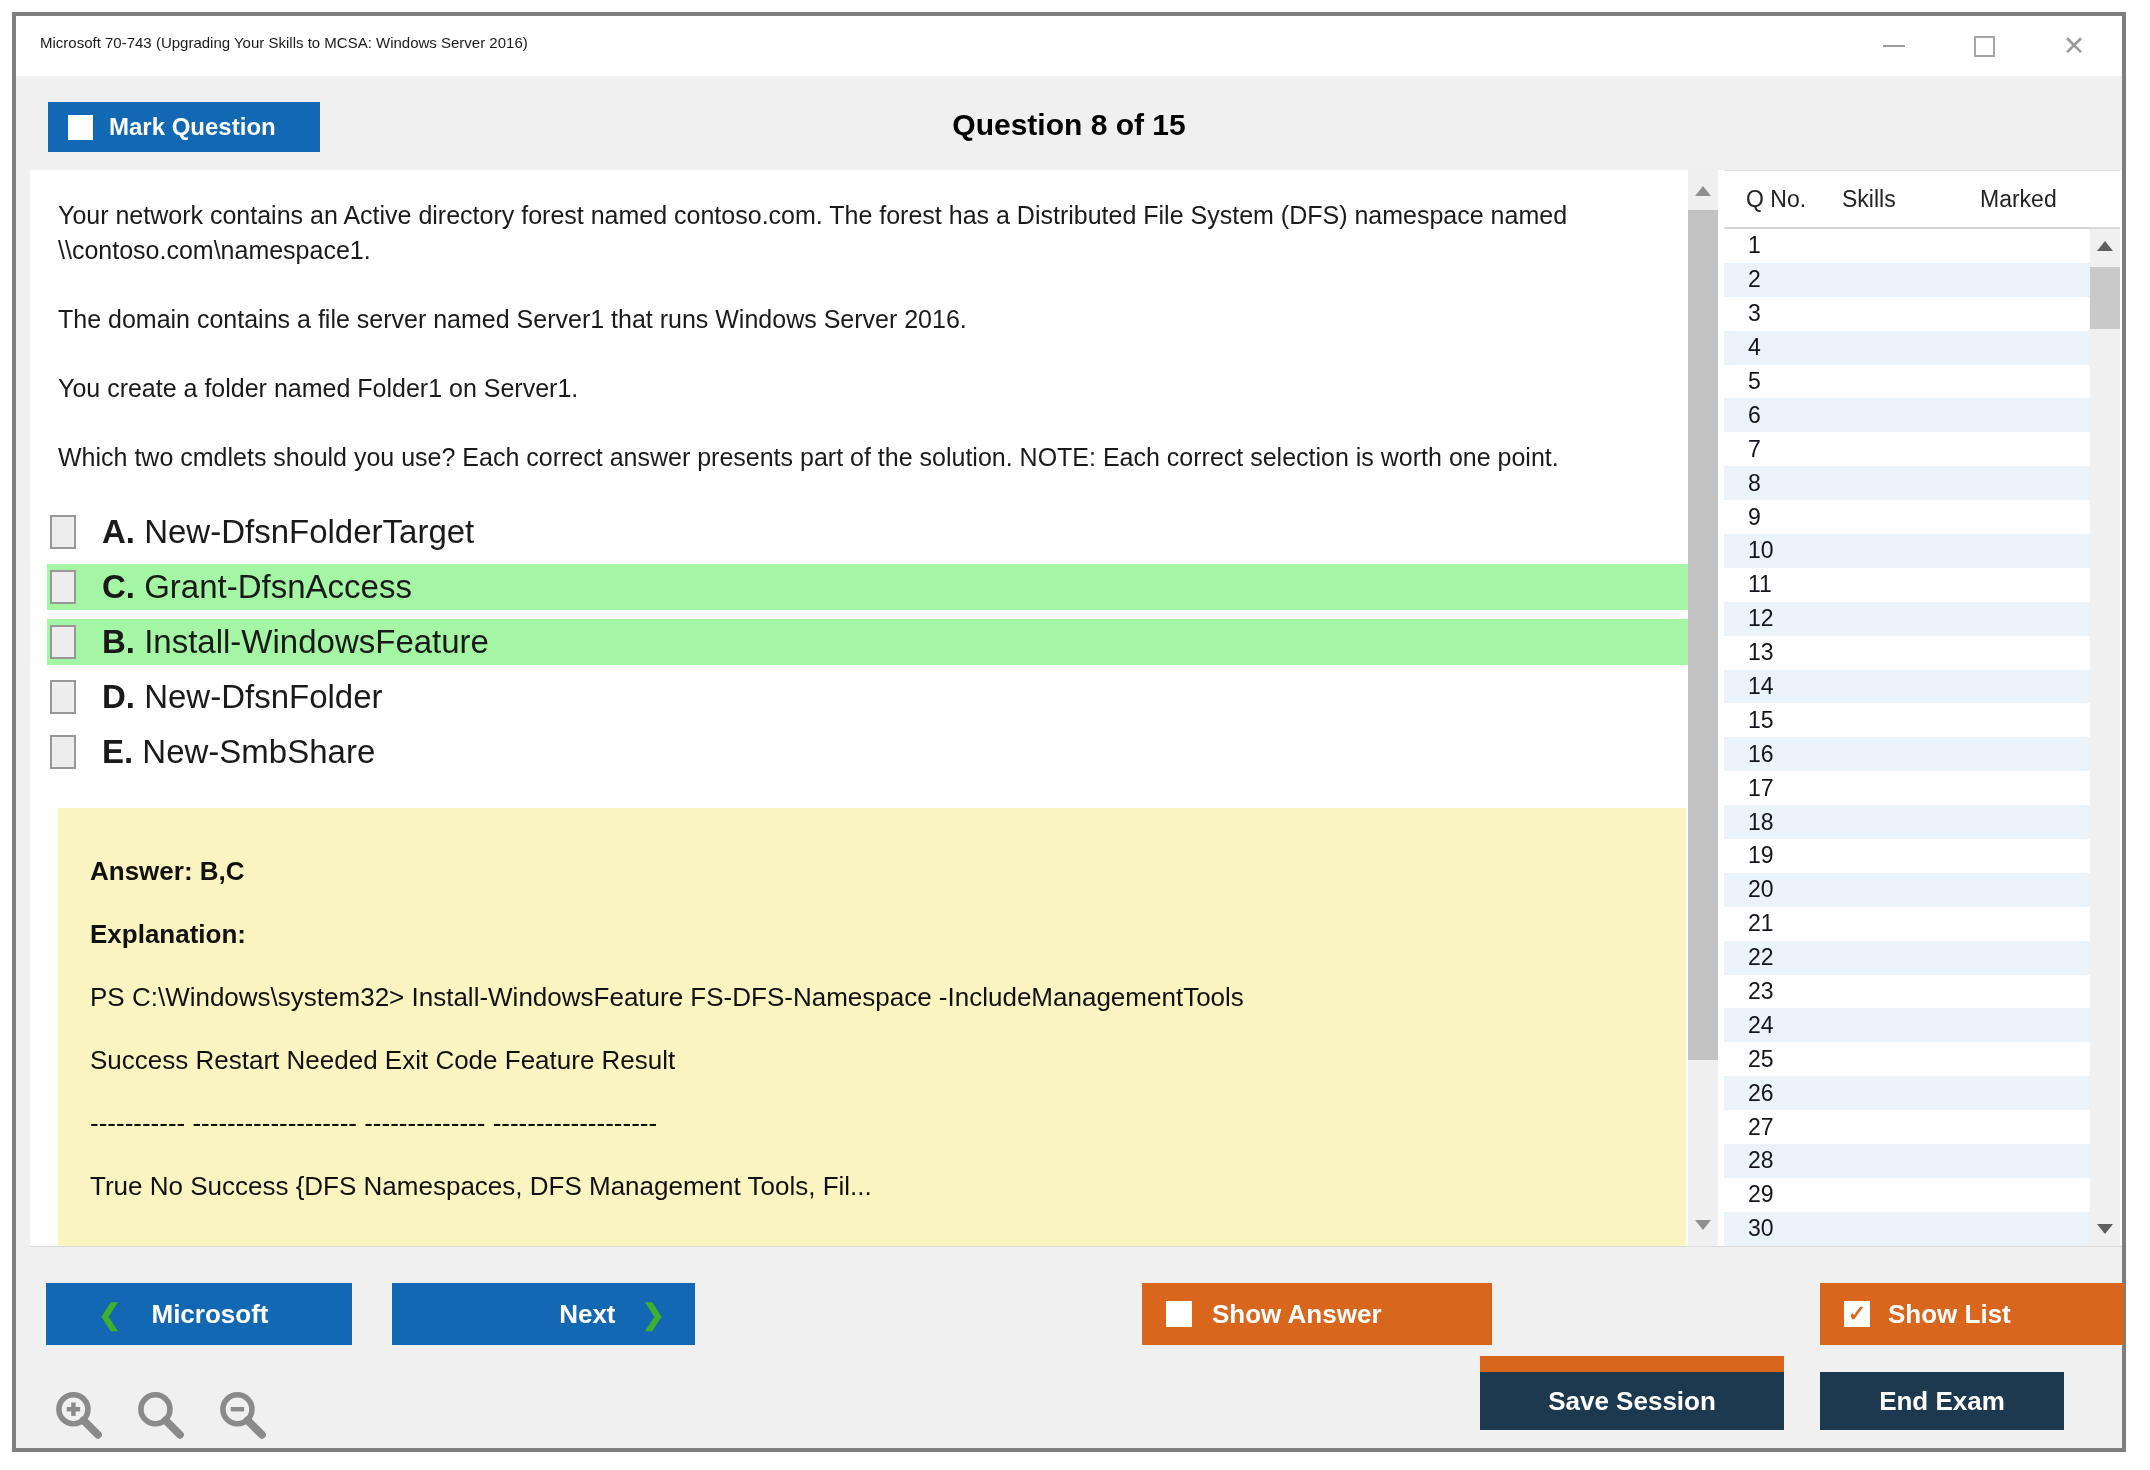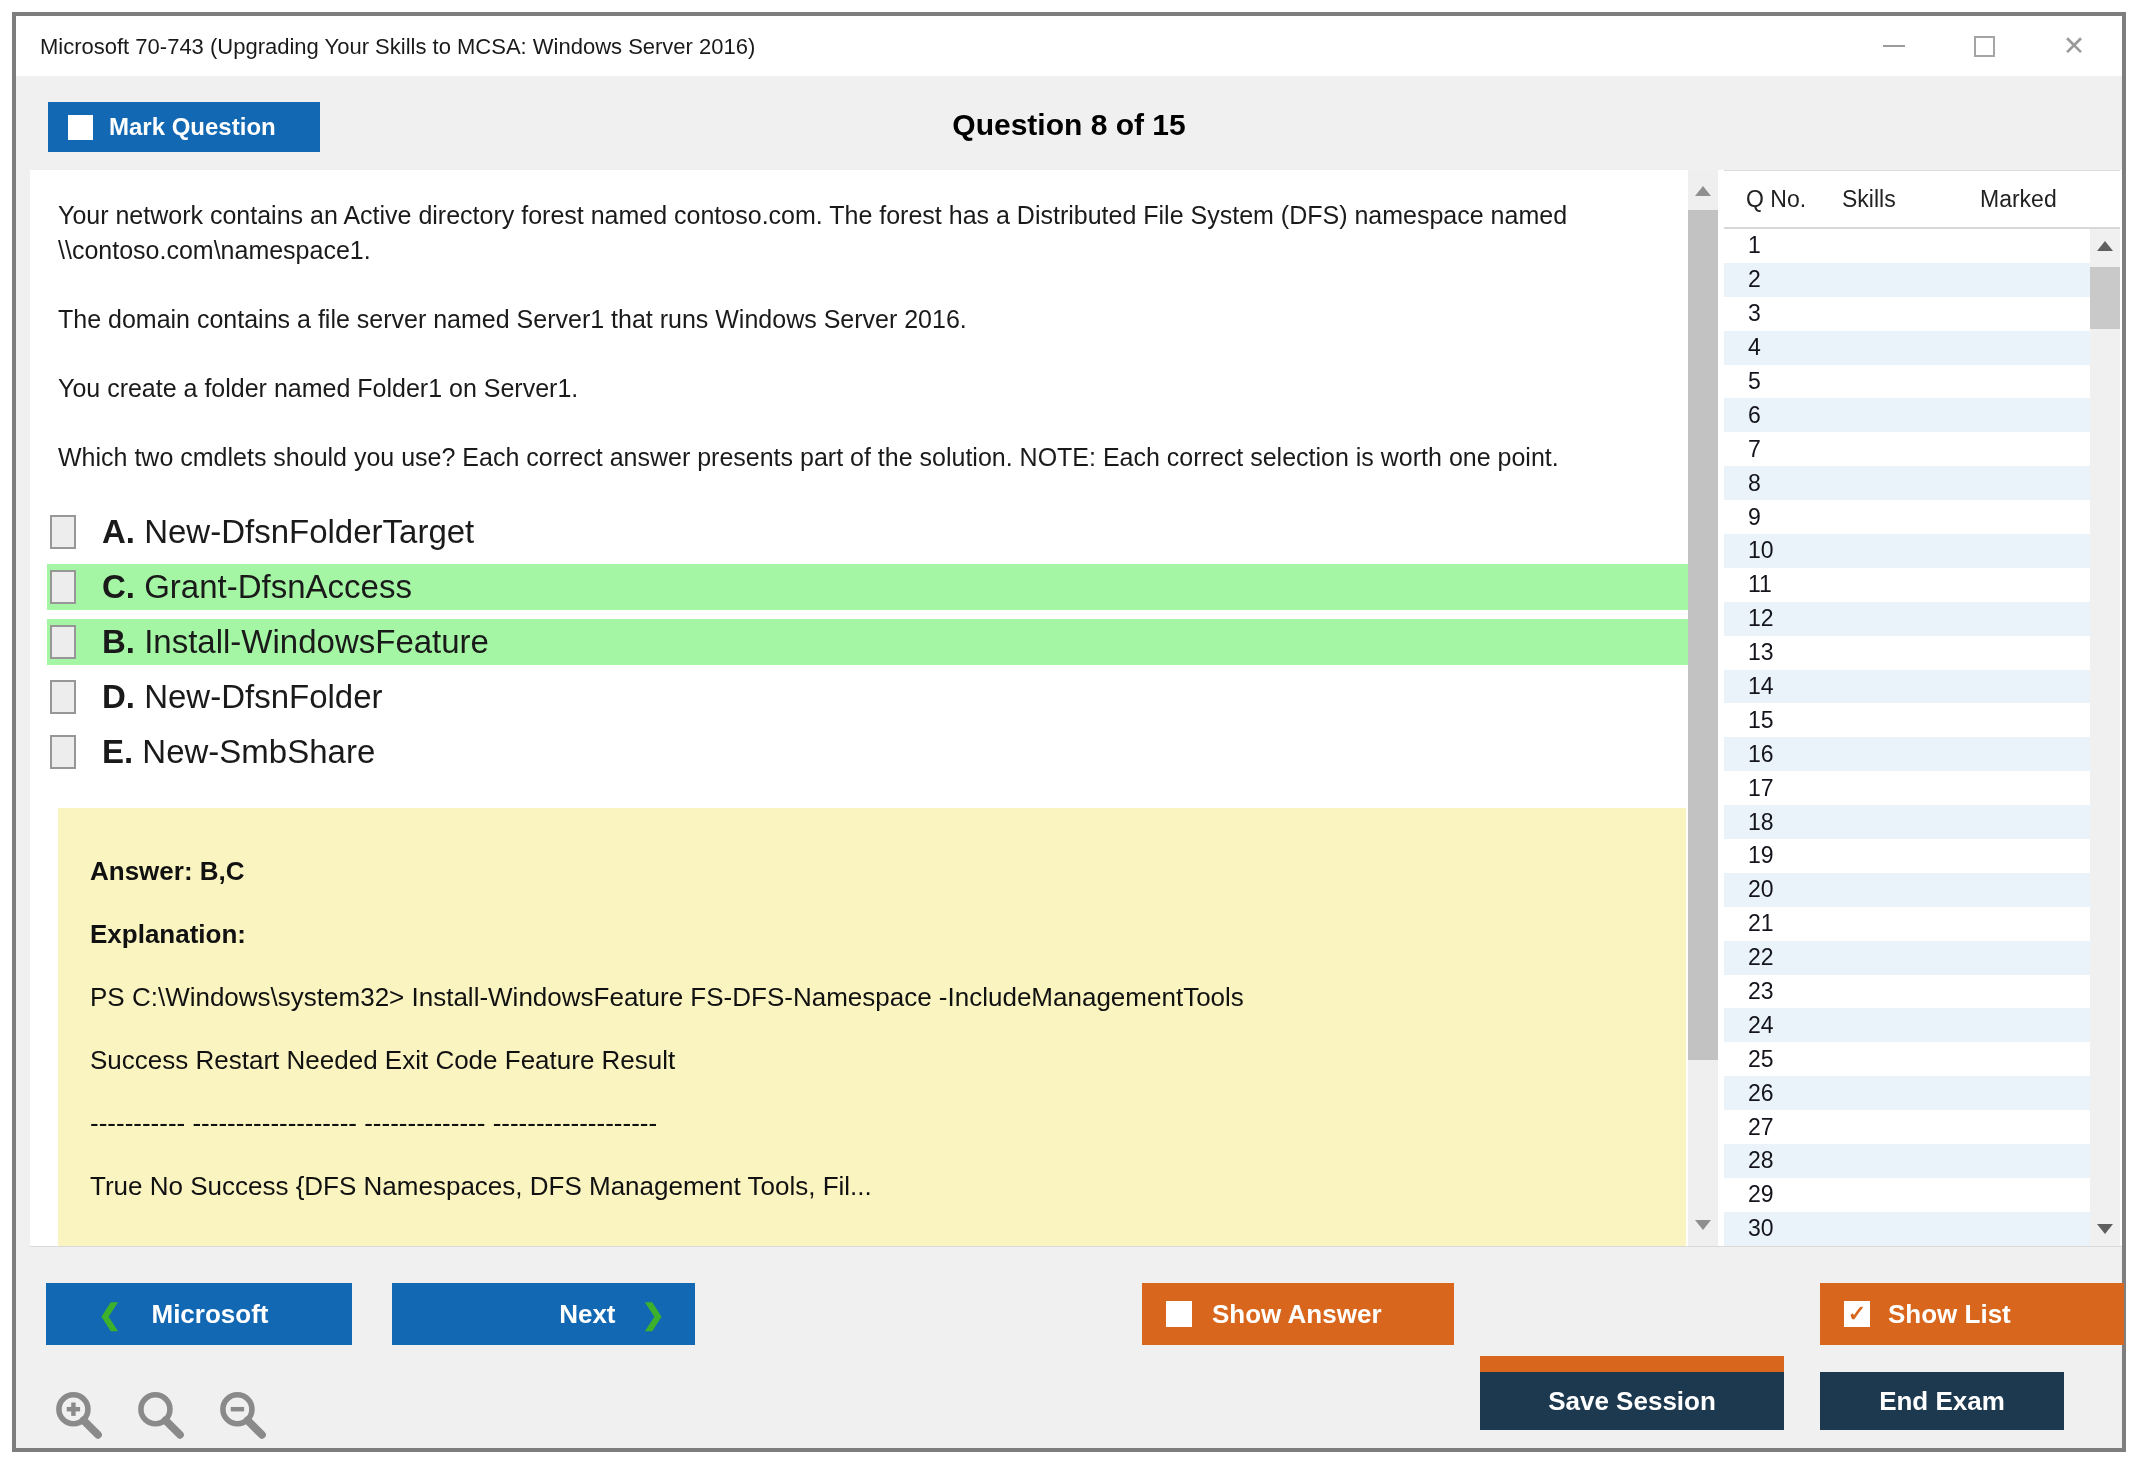--- a/index.html
+++ b/index.html
@@ -10,21 +10,21 @@
   }
   :root {
     --blue:#1268b3; --orange:#d8671d; --navy:#1d3950;
     --green:#a4f6a4; --yellow:#faf4c1; --green-chevron:#3db02c;
   }
   .window { position:absolute; left:12px; top:12px; width:2106px; height:1432px;
     border:4px solid #7e7e7e; background:#f0f0f0; }
 
   
   .titlebar { position:absolute; left:0; top:0; width:100%; height:60px; background:#fff; }
-  .title { position:absolute; left:24px; top:18px; font-size:22px; color:#1a1a1a; white-space:nowrap; }
+  .title { position:absolute; left:24px; top:18px; font-size:15px; color:#1a1a1a; white-space:nowrap; }
   .controls { position:absolute; right:36px; top:0; height:60px; display:flex; align-items:center; gap:66px; }
   .ctl { width:24px; height:24px; display:flex; align-items:center; justify-content:center; cursor:default; }
   .ctl-min-bar { width:22px; height:2px; background:#9b9b9b; }
   .ctl-max-box { width:17px; height:17px; border:2px solid #a5a5a5; }
   .ctl-close-x { font-size:27px; color:#9b9b9b; line-height:1; }
 
   
   .mark-btn { position:absolute; left:32px; top:86px; width:272px; height:50px; background:var(--blue);
     display:flex; align-items:center; padding-left:20px; gap:16px; box-sizing:border-box; cursor:pointer; }
   .mark-cb { width:25px; height:25px; background:#fff; flex:none; }
@@ -78,21 +78,21 @@
 
   .footer-line { position:absolute; left:14px; top:1230px; width:2092px; height:1px; background:#dadada; }
 
   
   .btn { position:absolute; display:flex; align-items:center; box-sizing:border-box;
     font-weight:bold; color:#fff; font-size:26px; cursor:pointer; }
   .btn-prev { left:30px; top:1267px; width:306px; height:62px; background:var(--blue); padding-left:52px; gap:30px; }
   .btn-next { left:376px; top:1267px; width:303px; height:62px; background:var(--blue);
     justify-content:flex-end; padding-right:30px; gap:26px; }
   .chevron { color:var(--green-chevron); font-size:28px; font-weight:bold; }
-  .btn-show-answer { left:1126px; top:1267px; width:312px; height:62px; background:var(--orange); padding-left:24px; gap:20px; }
+  .btn-show-answer { left:1126px; top:1267px; width:350px; height:62px; background:var(--orange); padding-left:24px; gap:20px; }
   .cb-white { width:26px; height:26px; background:#fff; flex:none; }
   .btn-review { left:1464px; top:1340px; width:304px; height:62px; background:var(--orange); padding-left:28px; }
   .review-arrow { position:absolute; right:56px; top:25px; width:0; height:0;
     border-left:11px solid transparent; border-right:11px solid transparent; border-bottom:13px solid #8b8b8b; }
   .btn-show-list { left:1804px; top:1267px; width:304px; height:62px; background:var(--orange); padding-left:24px; gap:18px; }
   .cb-checked { width:26px; height:26px; background:#fff; color:var(--orange); font-size:22px; font-weight:bold;
     display:flex; align-items:center; justify-content:center; flex:none; }
   .btn-save { left:1464px; top:1356px; width:304px; height:58px; background:var(--navy); justify-content:center; }
   .btn-end  { left:1804px; top:1356px; width:244px; height:58px; background:var(--navy); justify-content:center; }
 

